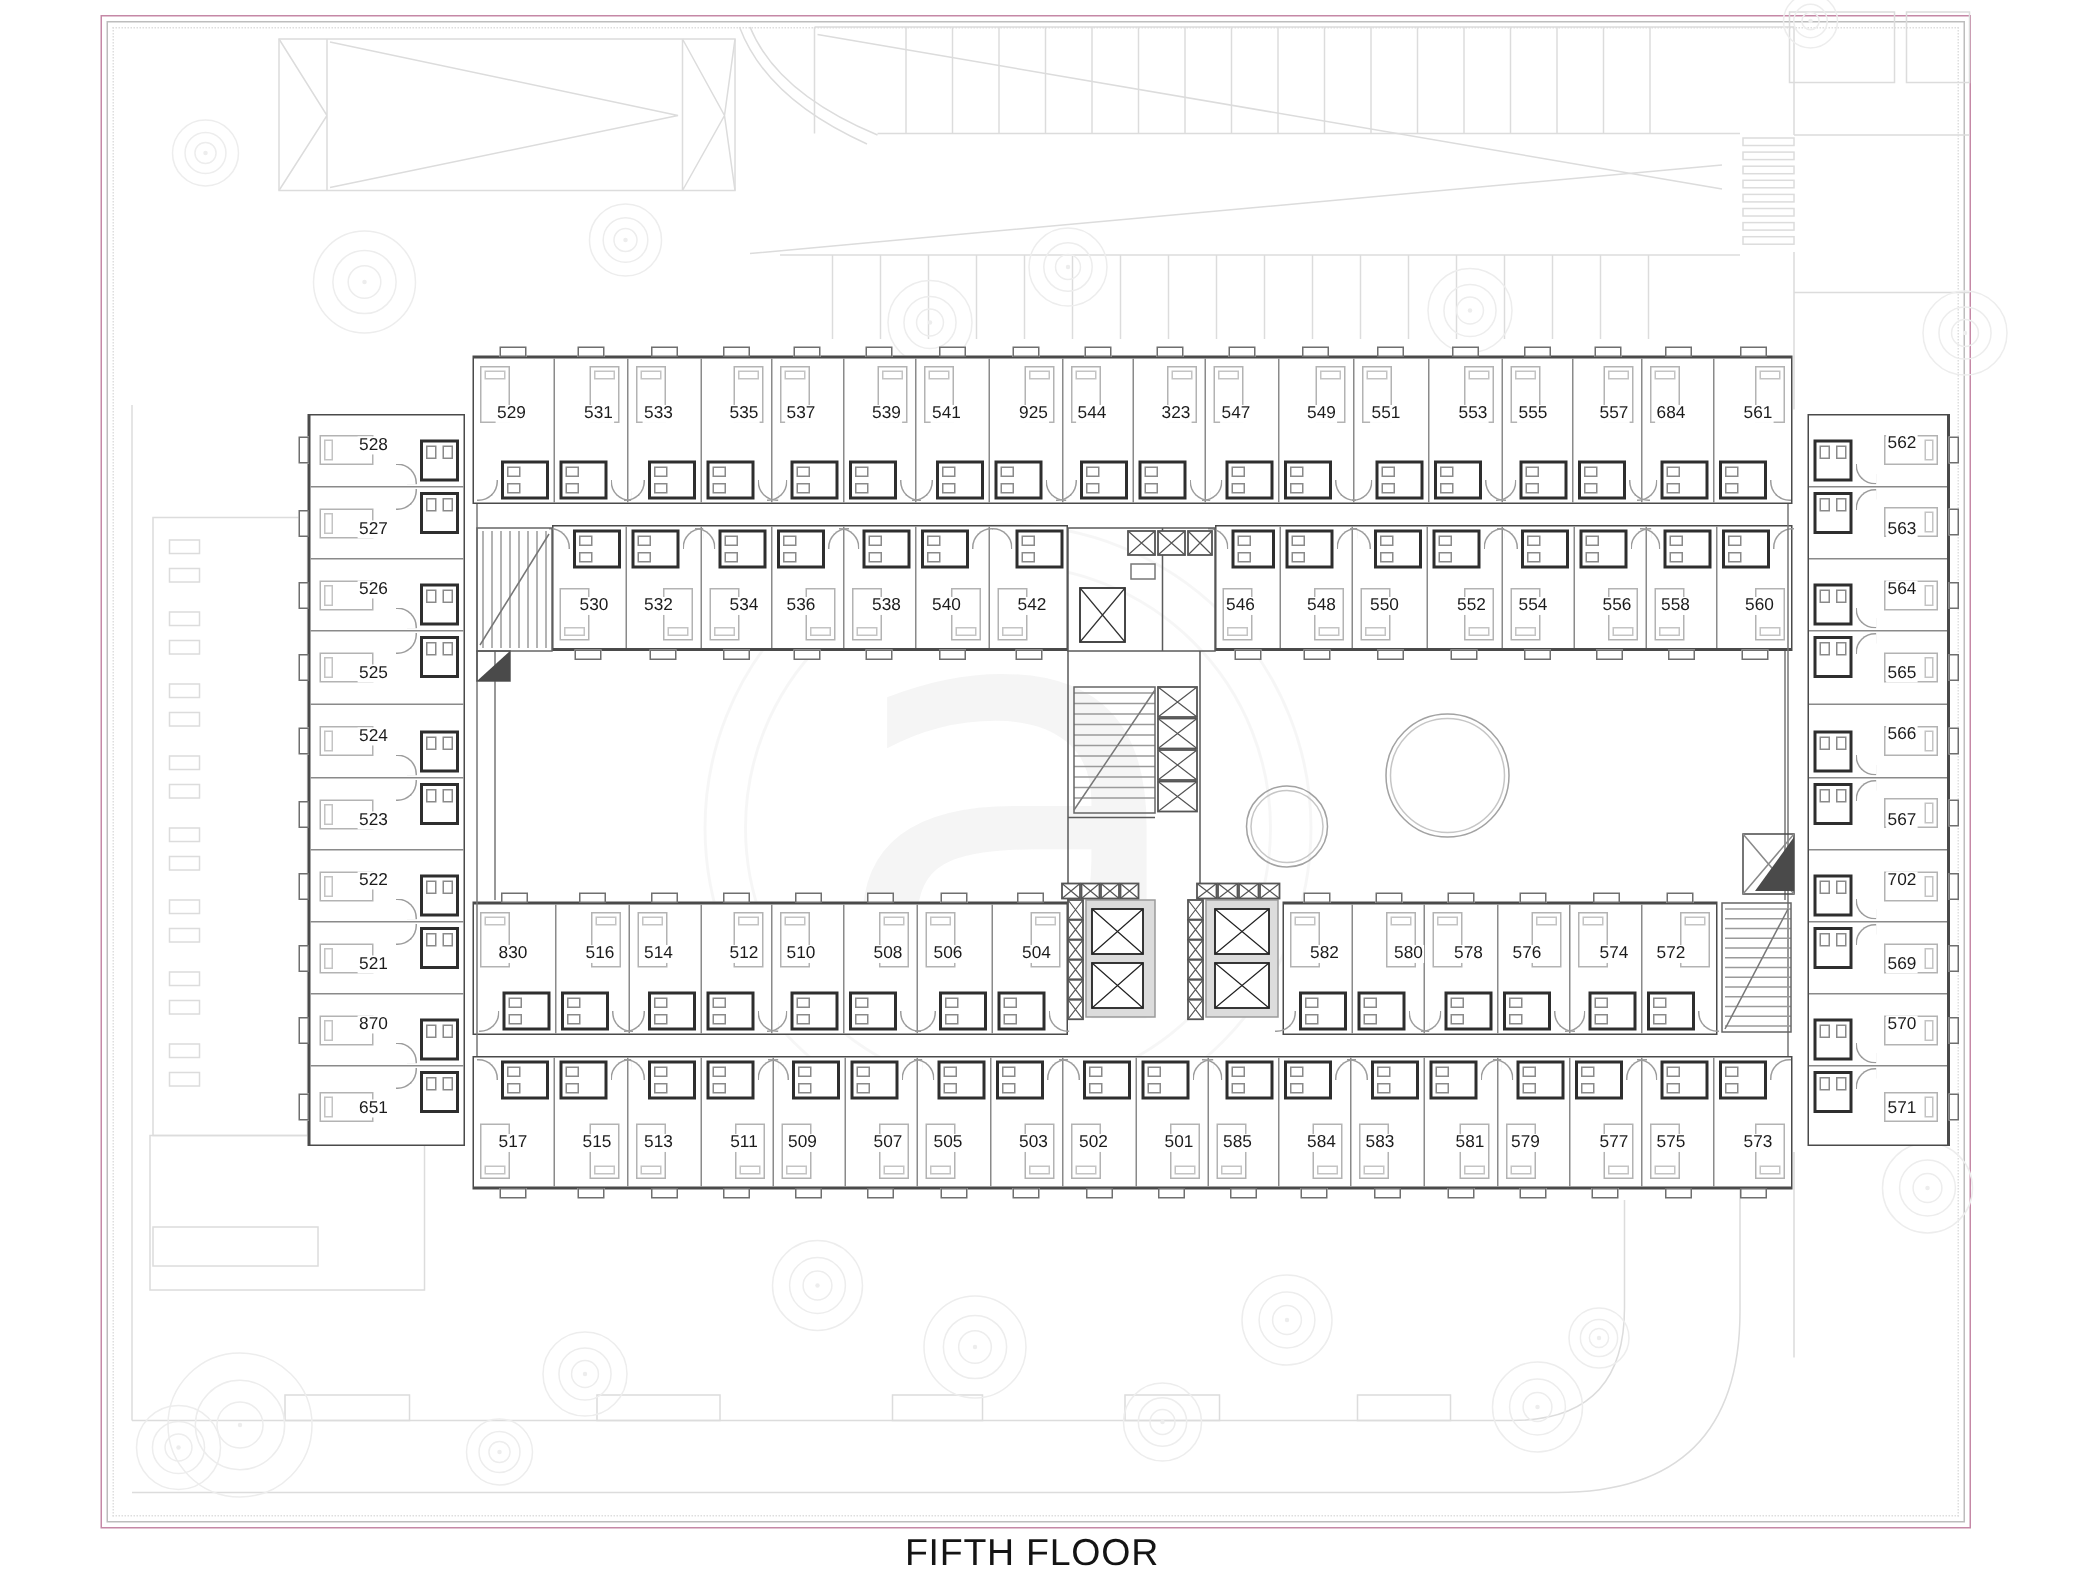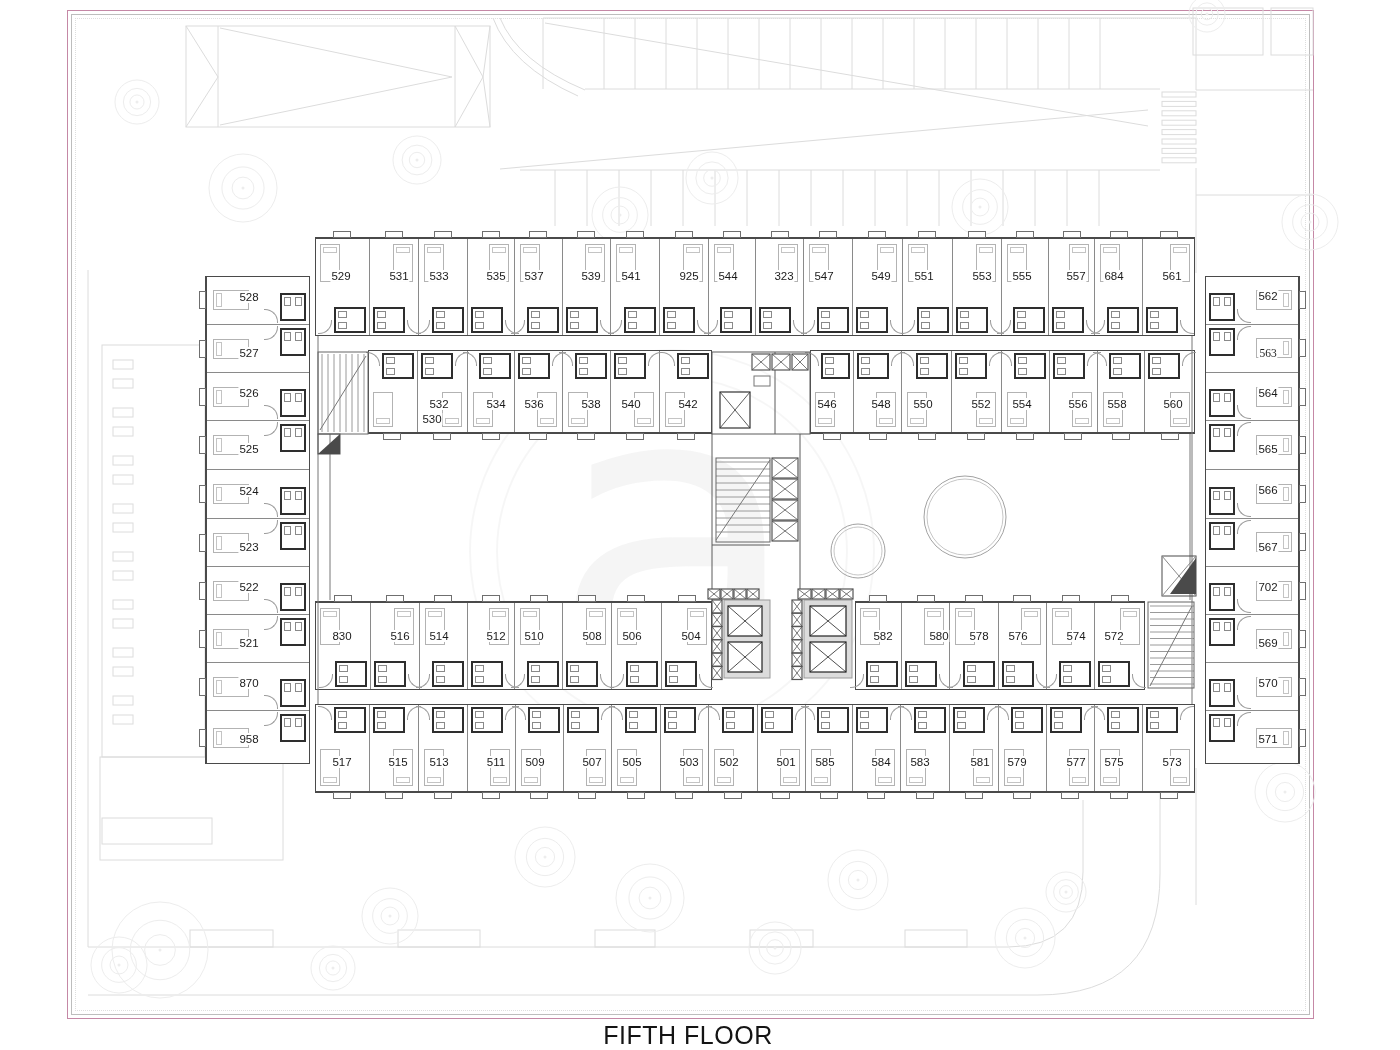--- a/index.html
+++ b/index.html
@@ -443,21 +443,21 @@
           <div class="bath" style="width: 32px; height: 26px; top: 2px; right: 3px;">
             <div class="fix" style="left: 2px; top: 2px; width: 9px; height: 7px;"></div>
             <div class="fix" style="left: 2px; bottom: 2px; width: 9px; height: 7px;"></div>
           </div>
           <div class="bed" style="width: 20px; height: 35.28px; bottom: 5px; left: 5px;">
             <div class="pill" style="left: 2px; right: 2px; height: 6px; bottom: 2px;"></div>
           </div>
           <div class="win" style="left: 50%; margin-left: -9px; width: 18px; height: 7px; bottom: -8px;"></div>
           <div class="arc" style="top: 1px; right: 37px; transform: scaleY(-1) scaleX(-1);"></div>
         </div>
-        <div class="rlabel" style="left: 27px; top: 68px; margin-left: 36px;">530</div>
+        <div class="rlabel" style="left: 27px; top: 53px;">530</div>
         <div class="cell wallL" style="left: 47.5px; top: 0px; bottom: 0px; width: 50px;">
           <div class="bath" style="width: 32px; height: 26px; top: 2px; left: 3px;">
             <div class="fix" style="left: 2px; top: 2px; width: 9px; height: 7px;"></div>
             <div class="fix" style="left: 2px; bottom: 2px; width: 9px; height: 7px;"></div>
           </div>
           <div class="bed" style="width: 20px; height: 35.28px; bottom: 5px; right: 5px;">
             <div class="pill" style="left: 2px; right: 2px; height: 6px; bottom: 2px;"></div>
           </div>
           <div class="win" style="left: 50%; margin-left: -9px; width: 18px; height: 7px; bottom: -8px;"></div>
           <div class="arc" style="top: 1px; left: 37px; transform: scaleY(-1);"></div>
@@ -1125,21 +1125,21 @@
           <div class="bath" style="width: 26px; height: 28px; right: 3px; top: 3px;">
             <div class="fix" style="top: 2px; left: 2px; width: 7px; height: 9px;"></div>
             <div class="fix" style="top: 2px; right: 2px; width: 7px; height: 9px;"></div>
           </div>
           <div class="bed" style="width: 36px; height: 20px; top: 50%; margin-top: -10px; left: 6px;">
             <div class="pill" style="top: 2px; bottom: 2px; width: 6px; left: 2px;"></div>
           </div>
           <div class="win" style="top: 50%; margin-top: -9px; width: 7px; height: 18px; left: -8px;"></div>
           <div class="arc" style="right: 31px; top: 1px; transform: rotate(-90deg);"></div>
         </div>
-        <div class="rlabel" style="left: 42px; top: 462px;">958</div>
+        <div class="rlabel" style="left: 42px; top: 462px;">651</div>
       </div>
       <div class="band" style="left: 1205px; top: 276px; width: 95px; height: 488px; border-right-width: 2px;">
         <div class="cell" style="top: -1px; left: 0px; right: 0px; height: 47.5px;">
           <div class="bath" style="width: 26px; height: 28px; left: 3px; bottom: 3px;">
             <div class="fix" style="top: 2px; left: 2px; width: 7px; height: 9px;"></div>
             <div class="fix" style="top: 2px; right: 2px; width: 7px; height: 9px;"></div>
           </div>
           <div class="bed" style="width: 36px; height: 20px; top: 50%; margin-top: -10px; right: 6px;">
             <div class="pill" style="top: 2px; bottom: 2px; width: 6px; right: 2px;"></div>
           </div>
@@ -1151,21 +1151,21 @@
           <div class="bath" style="width: 26px; height: 28px; left: 3px; top: 3px;">
             <div class="fix" style="top: 2px; left: 2px; width: 7px; height: 9px;"></div>
             <div class="fix" style="top: 2px; right: 2px; width: 7px; height: 9px;"></div>
           </div>
           <div class="bed" style="width: 36px; height: 20px; top: 50%; margin-top: -10px; right: 6px;">
             <div class="pill" style="top: 2px; bottom: 2px; width: 6px; right: 2px;"></div>
           </div>
           <div class="win" style="top: 50%; margin-top: -9px; width: 7px; height: 18px; right: -8px;"></div>
           <div class="arc" style="left: 31px; top: 1px; transform: rotate(90deg);"></div>
         </div>
-        <div class="rlabel" style="left: 62px; top: 76px; font-family: Liberation Serif, serif;">563</div>
+        <div class="rlabel" style="left: 62px; top: 76px;">563</div>
         <div class="cell wallT" style="top: 95px; left: 0px; right: 0px; height: 48px;">
           <div class="bath" style="width: 26px; height: 28px; left: 3px; bottom: 3px;">
             <div class="fix" style="top: 2px; left: 2px; width: 7px; height: 9px;"></div>
             <div class="fix" style="top: 2px; right: 2px; width: 7px; height: 9px;"></div>
           </div>
           <div class="bed" style="width: 36px; height: 20px; top: 50%; margin-top: -10px; right: 6px;">
             <div class="pill" style="top: 2px; bottom: 2px; width: 6px; right: 2px;"></div>
           </div>
           <div class="win" style="top: 50%; margin-top: -9px; width: 7px; height: 18px; right: -8px;"></div>
           <div class="arc" style="left: 31px; bottom: 1px; transform: rotate(90deg) scaleX(-1);"></div>

